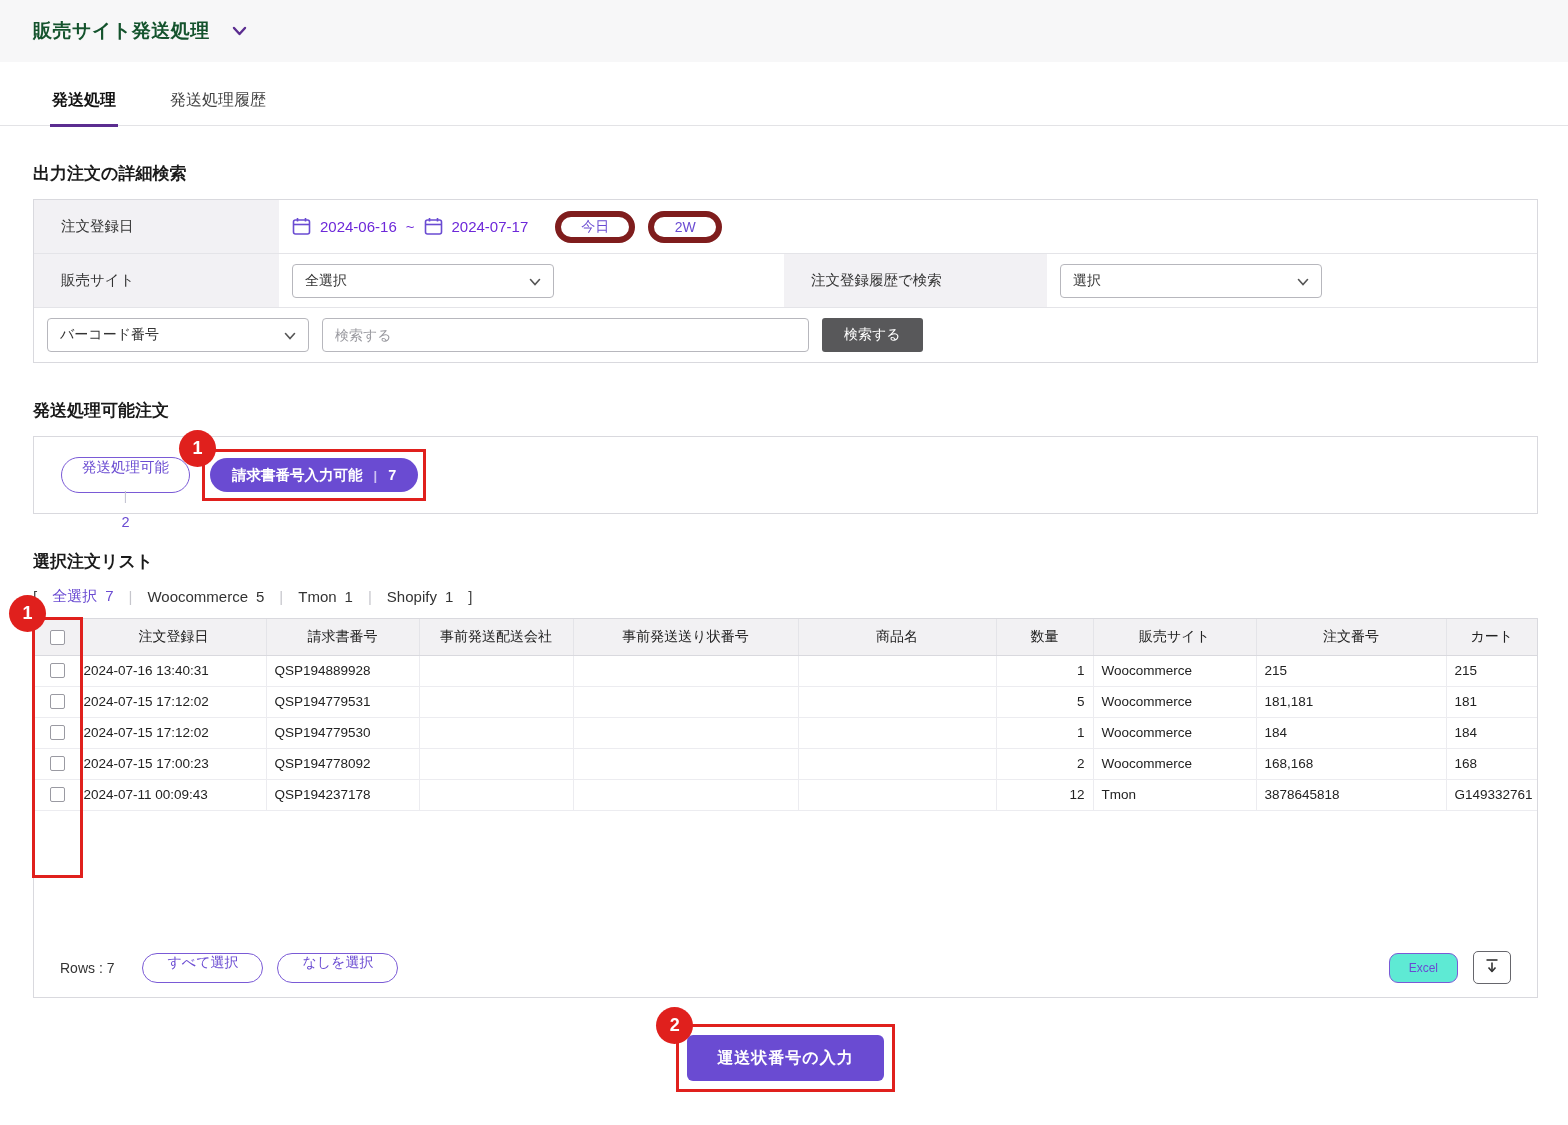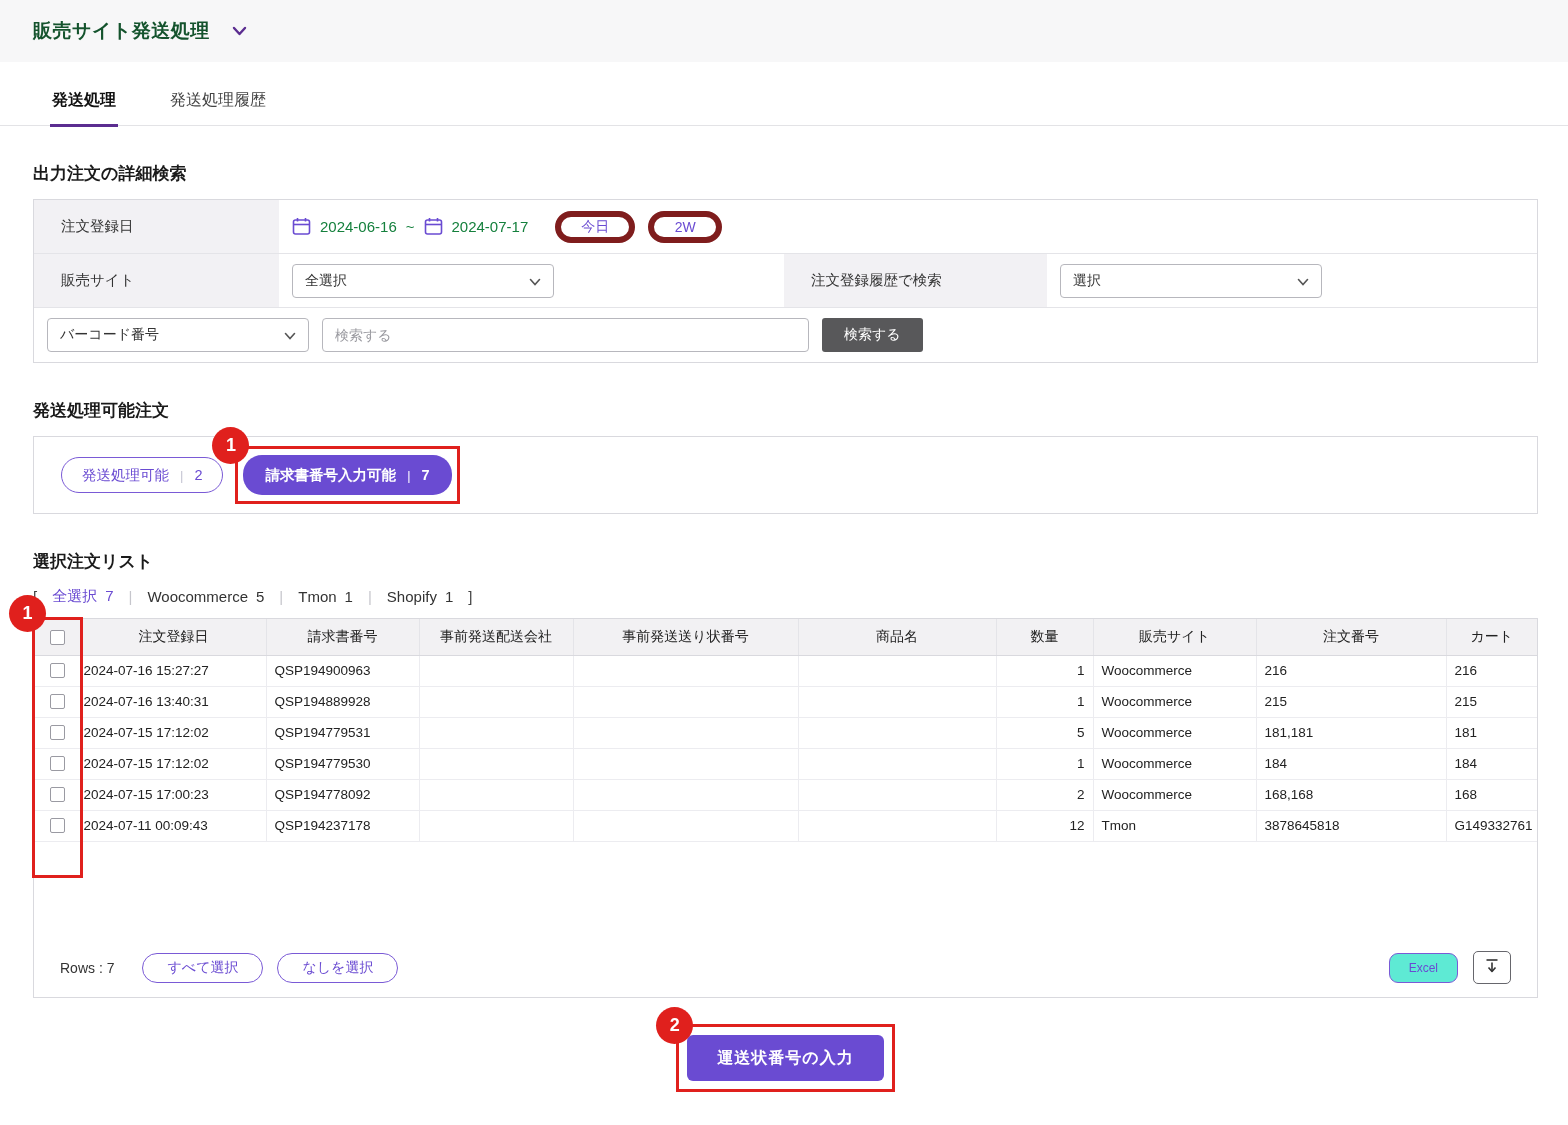--- a/index.html
+++ b/index.html
@@ -23,38 +23,38 @@
   .section-title { font-size:17px; font-weight:700; color:#1a1a1a; margin:36px 0 14px 0; }
   
   .form-box { border:1px solid #d9d9de; }
   .form-row { display:flex; align-items:stretch; height:54px; border-bottom:1px solid #e4e4e8; }
   .form-row:last-child { border-bottom:none; }
   .form-label { width:245px; flex:none; background:#f2f1f4; display:flex; align-items:center; padding-left:27px; font-size:14.5px; color:#333; }
   .form-label.mid { width:263px; }
   .ctl { display:flex; align-items:center; padding-left:13px; gap:13px; }
   .ctl.site { width:505px; flex:none; }
   .ctl.grow { flex:1; }
-  .date-group { display:flex; align-items:center; gap:9px; font-size:15px; color:#15803d; }
+  .date-group { display:flex; align-items:center; gap:9px; font-size:15px; color:#6d28d9; }
   .cal-btn { background:none; border:none; padding:0; cursor:pointer; display:flex; align-items:center; }
   .pill-sm { height:32px; min-width:74px; padding:0 20px; border:6px solid #7f1d1d; border-radius:17px;
              background:#fff; color:#6a4bd2; font-size:14px; cursor:pointer; }
   .pill-sm.first { margin-left:14px; }
   .select { width:262px; height:34px; border:1px solid #b7b7bd; border-radius:4px; background:#fff;
             display:flex; align-items:center; justify-content:space-between; padding:0 12px;
             font-size:14px; color:#333; cursor:pointer; }
   .text-input { width:487px; height:34px; border:1px solid #b7b7bd; border-radius:4px; padding:0 12px; font-size:14px; color:#222; }
   .text-input::placeholder { color:#9a9aa0; }
   .dark-btn { height:34px; padding:0 22px; background:#58585a; color:#fff; border:none; border-radius:3px; font-size:14px; cursor:pointer; }
   
   .avail-box { border:1px solid #d9d9de; height:78px; display:flex; align-items:center; padding-left:27px; }
   .pill-outline { height:36px; padding:0 20px; border:1.5px solid #7a5ad6; border-radius:18px; background:#fff;
-                  color:#6a4bd2; font-size:14.5px; display:inline-flex; align-items:center; gap:11px; cursor:pointer; }
+                  color:#6a4bd2; font-size:14.5px; display:inline-flex; align-items:center; gap:11px; cursor:pointer;flex-direction:column; }
   .pill-divider { color:#c4c4d2; font-size:13px; }
   .red-wrap { position:relative; margin-left:12px; border:3px solid #e0201d; padding:6px 5px; }
-  .pill-filled { height:40px; padding:0 22px; border:none; border-radius:19px; background:#6a4bd2; color:#fff;
+  .pill-filled { height:34px; padding:0 22px; border:none; border-radius:19px; background:#6a4bd2; color:#fff;
                  font-size:14.5px; font-weight:bold; display:inline-flex; align-items:center; gap:11px; cursor:pointer; }
   .pill-filled .pill-divider { color:#cdc2f2; }
   .badge { position:absolute; width:37px; height:37px; border-radius:50%; background:#e0201d; color:#fff;
            font-size:18px; font-weight:bold; display:flex; align-items:center; justify-content:center; z-index:8; }
   .red-wrap .badge { left:-26px; top:-22px; }
   
   .filters { display:flex; align-items:center; gap:15px; font-size:15px; color:#333; margin:4px 0 12px 0; }
   .filter-bracket { color:#444; }
   .filter-item { cursor:pointer; display:inline-flex; gap:8px; }
   .filter-item.active { color:#6a4bd2; }
@@ -251,32 +251,20 @@
           <th>商品名</th>
           <th>数量</th>
           <th>販売サイト</th>
           <th>注文番号</th>
           <th>カート</th>
         </tr>
       </thead>
       <tbody>
         <tr>
           <td class="chk"><input type="checkbox" style=""></td>
-          <td class="date">2024-07-16 15:27:27</td>
-          <td>QSP194900963</td>
-          <td></td>
-          <td></td>
-          <td></td>
-          <td class="qty">1</td>
-          <td>Woocommerce</td>
-          <td>216</td>
-          <td>216</td>
-        </tr>
-        <tr>
-          <td class="chk"><input type="checkbox" style=""></td>
           <td class="date">2024-07-16 13:40:31</td>
           <td>QSP194889928</td>
           <td></td>
           <td></td>
           <td></td>
           <td class="qty">1</td>
           <td>Woocommerce</td>
           <td>215</td>
           <td>215</td>
         </tr>

